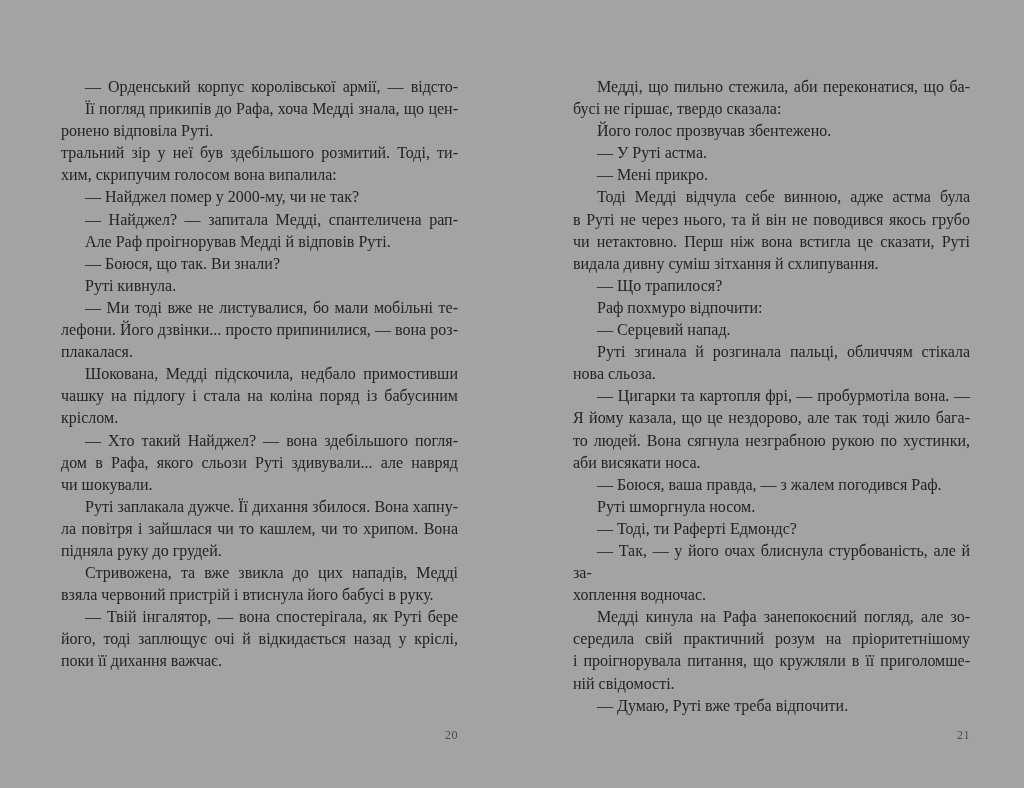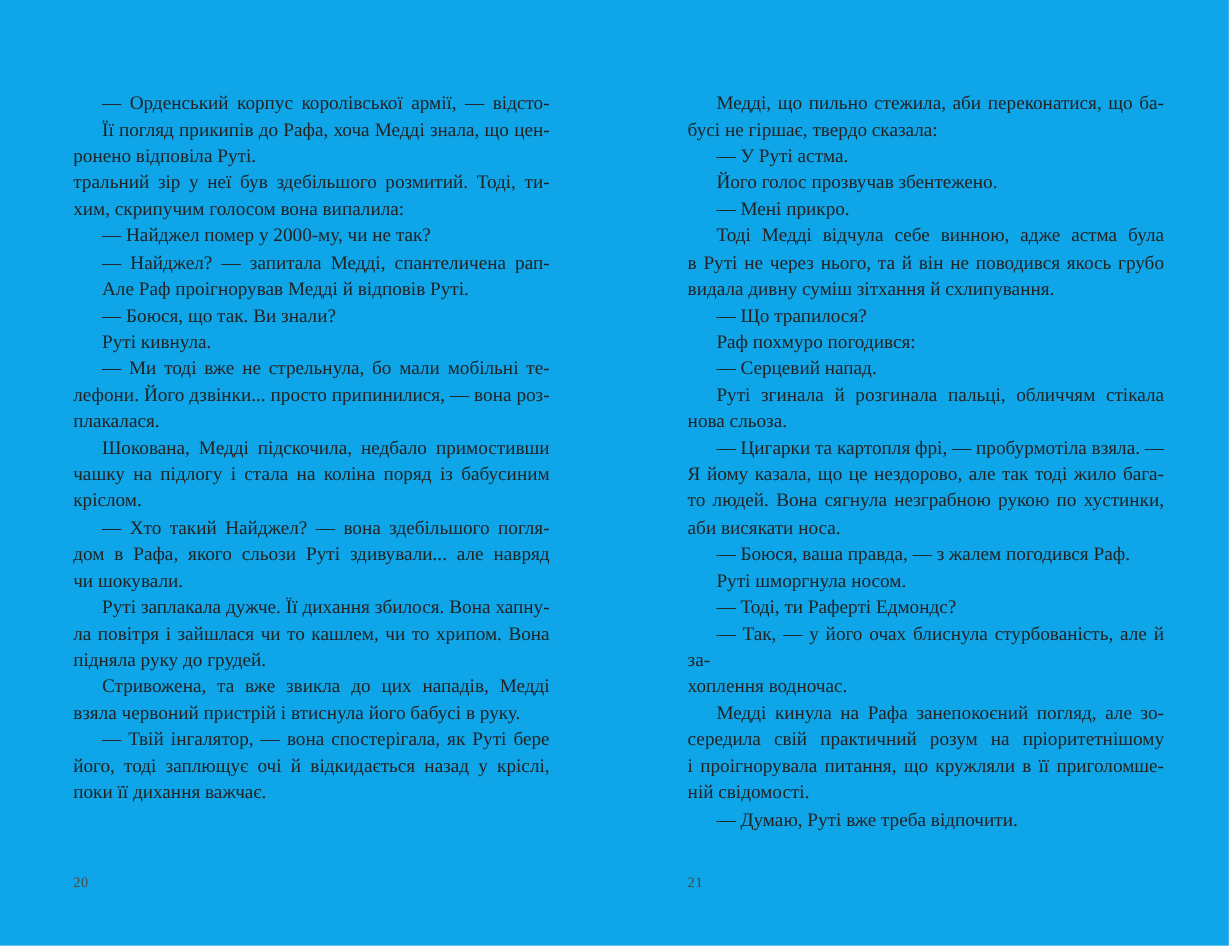--- a/index.html
+++ b/index.html
@@ -10,21 +10,21 @@
   body {
     width: 1024px;
     height: 788px;
     font-family: "Liberation Serif", "DejaVu Serif", serif;
     overflow: hidden;
   }
   .spread {
     position: relative;
     width: 1024px;
     height: 788px;
-    background: #0ea5e9;
+    background: #a3a3a3;
   }
   .page {
     position: absolute;
     top: 0;
     width: 397px;
     height: 788px;
   }
   .page-left  { left: 61px; }
   .page-right { left: 573px; }
   .text-block {
@@ -44,21 +44,21 @@
     text-align-last: left;
   }
   .line.indent {
     text-indent: 24px;
   }
   .page-number {
     position: absolute;
     top: 728px;
     left: 0;
     right: 0;
-    text-align: left;
+    text-align: right;
     font-size: 12px;
     color: #4a4a4a;
     letter-spacing: 0.5px;
   }
 </style>
 </head>
 <body>
 
 <div class="spread">
 
@@ -67,21 +67,21 @@
         <div class="line indent">— Орденський корпус королівської армії, — відсто-</div>
         <div class="line indent">Її погляд прикипів до Рафа, хоча Медді знала, що цен-</div>
         <div class="line para-end">ронено відповіла Руті.</div>
         <div class="line">тральний зір у неї був здебільшого розмитий. Тоді, ти-</div>
         <div class="line para-end">хим, скрипучим голосом вона випалила:</div>
         <div class="line indent para-end">— Найджел помер у 2000-му, чи не так?</div>
         <div class="line indent">— Найджел? — запитала Медді, спантеличена рап-</div>
         <div class="line indent para-end">Але Раф проігнорував Медді й відповів Руті.</div>
         <div class="line indent para-end">— Боюся, що так. Ви знали?</div>
         <div class="line indent para-end">Руті кивнула.</div>
-        <div class="line indent">— Ми тоді вже не стрельнула, бо мали мобільні те-</div>
+        <div class="line indent">— Ми тоді вже не листувалися, бо мали мобільні те-</div>
         <div class="line">лефони. Його дзвінки... просто припинилися, — вона роз-</div>
         <div class="line para-end">плакалася.</div>
         <div class="line indent">Шокована, Медді підскочила, недбало примостивши</div>
         <div class="line">чашку на підлогу і стала на коліна поряд із бабусиним</div>
         <div class="line para-end">кріслом.</div>
         <div class="line indent">— Хто такий Найджел? — вона здебільшого погля-</div>
         <div class="line">дом в Рафа, якого сльози Руті здивували... але навряд</div>
         <div class="line para-end">чи шокували.</div>
         <div class="line indent">Руті заплакала дужче. Її дихання збилося. Вона хапну-</div>
         <div class="line">ла повітря і зайшлася чи то кашлем, чи то хрипом. Вона</div>
@@ -92,32 +92,33 @@
         <div class="line">його, тоді заплющує очі й відкидається назад у кріслі,</div>
         <div class="line para-end">поки її дихання важчає.</div>
       </div>
     <div class="page-number">20</div>
   </div>
 
   <div class="page page-right">
     <div class="text-block">
         <div class="line indent">Медді, що пильно стежила, аби переконатися, що ба-</div>
         <div class="line para-end">бусі не гіршає, твердо сказала:</div>
+        <div class="line indent para-end">Його голос прозвучав збентежено.</div>
         <div class="line indent para-end">— У Руті астма.</div>
-        <div class="line indent para-end">Його голос прозвучав збентежено.</div>
         <div class="line indent para-end">— Мені прикро.</div>
         <div class="line indent">Тоді Медді відчула себе винною, адже астма була</div>
         <div class="line">в Руті не через нього, та й він не поводився якось грубо</div>
+        <div class="line">чи нетактовно. Перш ніж вона встигла це сказати, Руті</div>
         <div class="line para-end">видала дивну суміш зітхання й схлипування.</div>
         <div class="line indent para-end">— Що трапилося?</div>
-        <div class="line indent para-end">Раф похмуро погодився:</div>
+        <div class="line indent para-end">Раф похмуро відпочити:</div>
         <div class="line indent para-end">— Серцевий напад.</div>
         <div class="line indent">Руті згинала й розгинала пальці, обличчям стікала</div>
         <div class="line para-end">нова сльоза.</div>
-        <div class="line indent">— Цигарки та картопля фрі, — пробурмотіла взяла. —</div>
+        <div class="line indent">— Цигарки та картопля фрі, — пробурмотіла вона. —</div>
         <div class="line">Я йому казала, що це нездорово, але так тоді жило бага-</div>
         <div class="line">то людей. Вона сягнула незграбною рукою по хустинки,</div>
         <div class="line para-end">аби висякати носа.</div>
         <div class="line indent para-end">— Боюся, ваша правда, — з жалем погодився Раф.</div>
         <div class="line indent para-end">Руті шморгнула носом.</div>
         <div class="line indent para-end">— Тоді, ти Раферті Едмондс?</div>
         <div class="line indent">— Так, — у його очах блиснула стурбованість, але й за-</div>
         <div class="line para-end">хоплення водночас.</div>
         <div class="line indent">Медді кинула на Рафа занепокоєний погляд, але зо-</div>
         <div class="line">середила свій практичний розум на пріоритетнішому</div>

